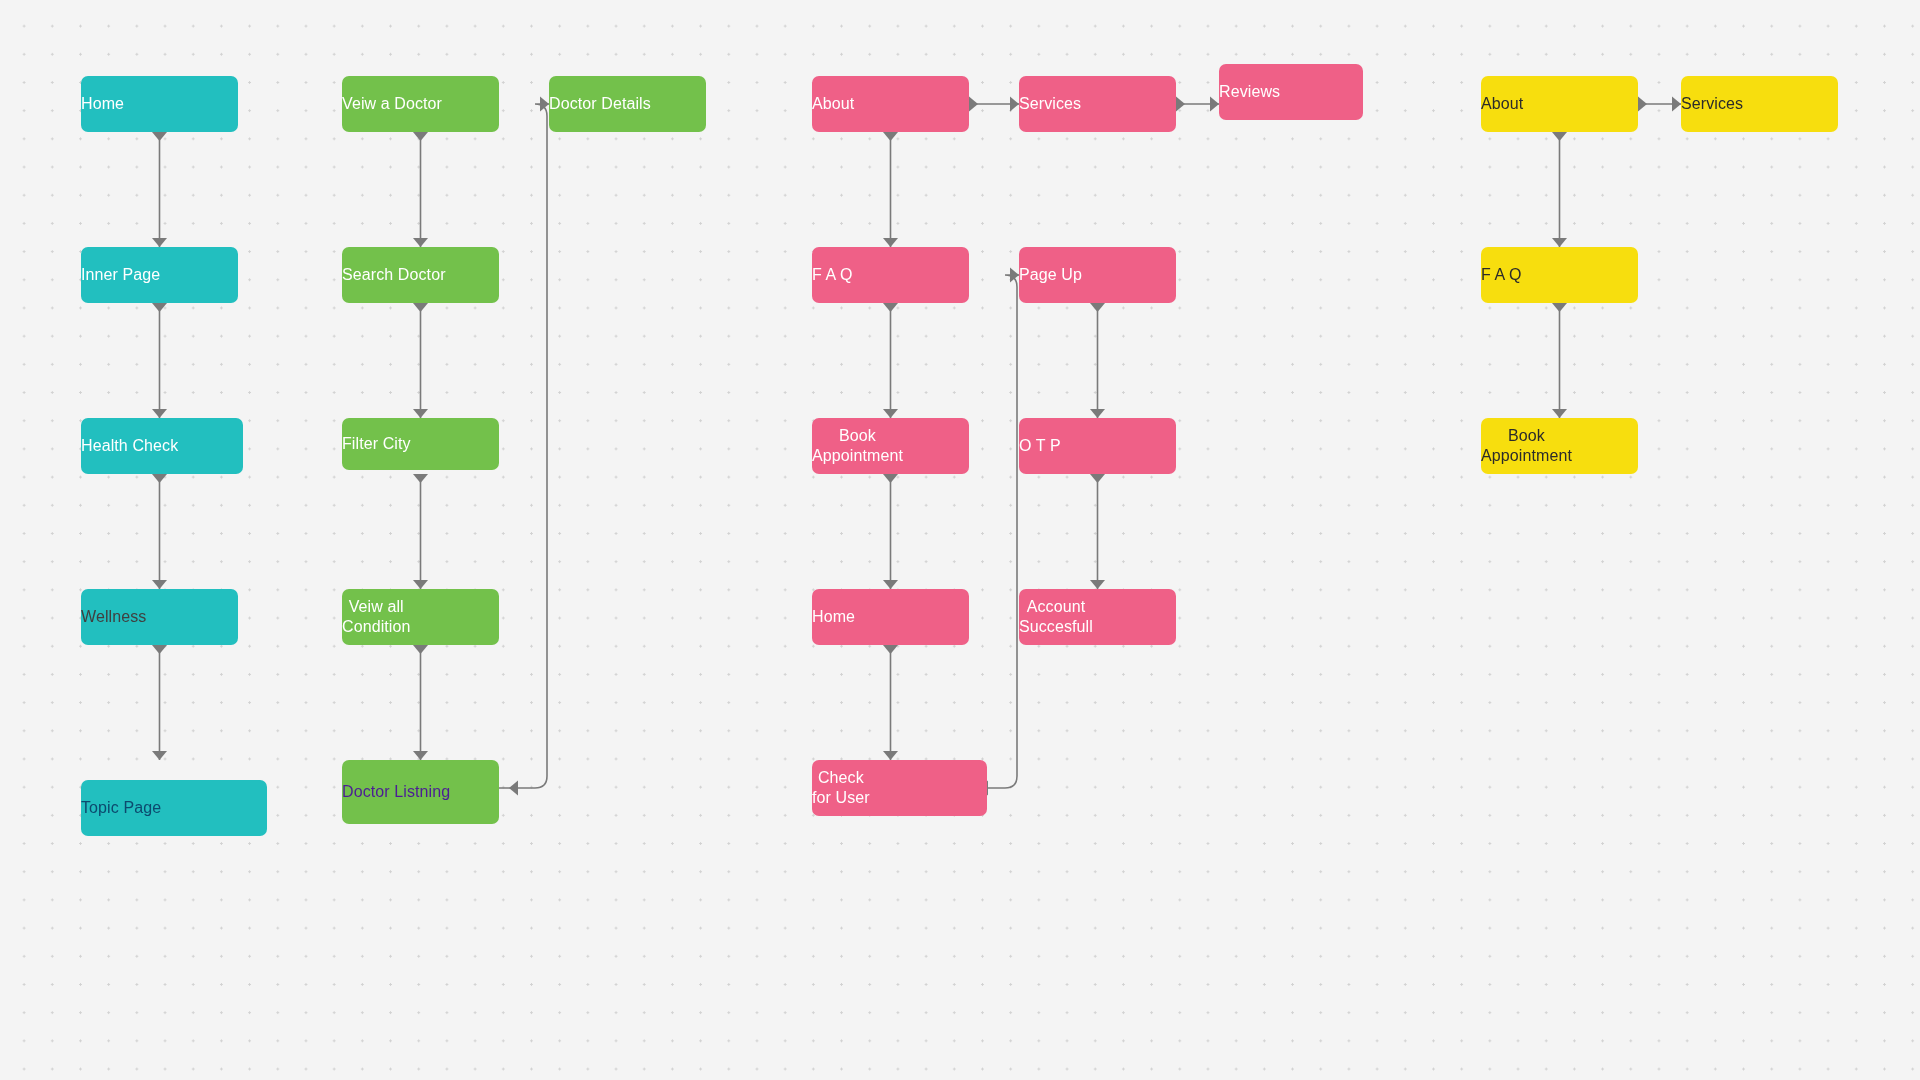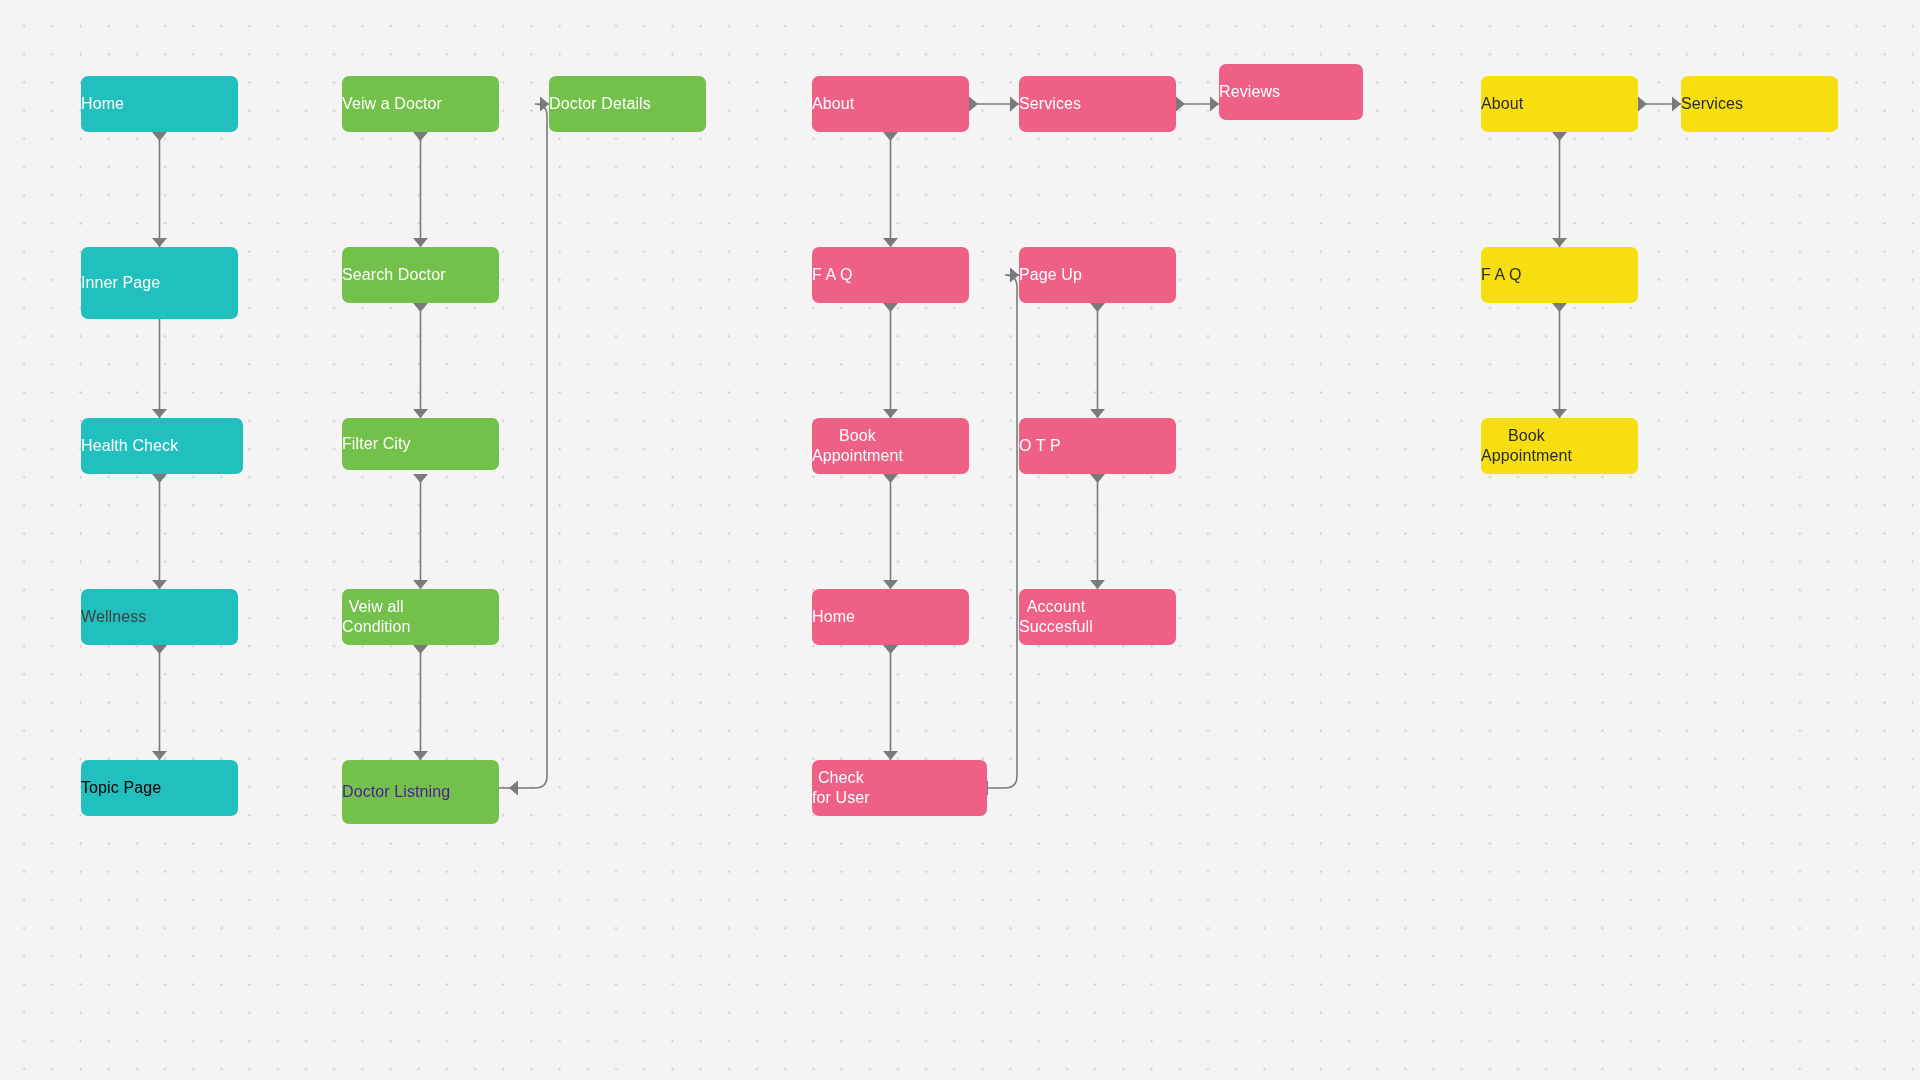--- a/index.html
+++ b/index.html
@@ -108,24 +108,24 @@
       <polygon points="1672,96.5 1672,111.5 1681,104" fill="#7a7a7a"></polygon>
       <path d="M 1559.5 132 L 1559.5 247" fill="none" stroke="#7a7a7a" stroke-width="1.6"></path>
       <polygon points="1552,132 1567,132 1559.5,141" fill="#7a7a7a"></polygon>
       <polygon points="1552,238 1567,238 1559.5,247" fill="#7a7a7a"></polygon>
       <path d="M 1559.5 303 L 1559.5 418" fill="none" stroke="#7a7a7a" stroke-width="1.6"></path>
       <polygon points="1552,303 1567,303 1559.5,312" fill="#7a7a7a"></polygon>
       <polygon points="1552,409 1567,409 1559.5,418" fill="#7a7a7a"></polygon>
     </svg>
   <div id="node-layer">
       <div class="node" style="left: 81px; top: 76px; width: 157px; height: 56px; background: rgb(34, 191, 191); color: rgb(255, 255, 255);"><span>Home</span></div>
-      <div class="node" style="left: 81px; top: 247px; width: 157px; height: 72px; background: rgb(34, 191, 191); color: rgb(255, 255, 255);"><span>Inner Page</span></div>
+      <div class="node" style="left: 81px; top: 247px; width: 157px; height: 56px; background: rgb(34, 191, 191); color: rgb(255, 255, 255);"><span>Inner Page</span></div>
       <div class="node" style="left: 81px; top: 418px; width: 162px; height: 56px; background: rgb(34, 191, 191); color: rgb(255, 255, 255);"><span>Health Check</span></div>
       <div class="node" style="left: 81px; top: 589px; width: 157px; height: 56px; background: rgb(34, 191, 191); color: #404040;"><span>Wellness</span></div>
-      <div class="node" style="left: 81px; top: 760px; width: 157px; height: 56px; background: rgb(34, 191, 191); color: #000000;"><span>Topic Page</span></div>
+      <div class="node" style="left: 81px; top: 780px; width: 186px; height: 56px; background: rgb(34, 191, 191); color: #0c4a6e;"><span>Topic Page</span></div>
       <div class="node" style="left: 342px; top: 76px; width: 157px; height: 56px; background: rgb(115, 193, 75); color: rgb(255, 255, 255);"><span>Veiw a Doctor</span></div>
       <div class="node" style="left: 549px; top: 76px; width: 157px; height: 56px; background: rgb(115, 193, 75); color: rgb(255, 255, 255);"><span>Doctor Details</span></div>
       <div class="node" style="left: 342px; top: 247px; width: 157px; height: 56px; background: rgb(115, 193, 75); color: rgb(255, 255, 255);"><span>Search Doctor</span></div>
       <div class="node" style="left: 342px; top: 418px; width: 157px; height: 52px; background: rgb(115, 193, 75); color: rgb(255, 255, 255);"><span>Filter City</span></div>
       <div class="node" style="left: 342px; top: 589px; width: 157px; height: 56px; background: rgb(115, 193, 75); color: rgb(255, 255, 255);"><span>Veiw all
 Condition</span></div>
       <div class="node" style="left: 342px; top: 760px; width: 157px; height: 64px; background: rgb(115, 193, 75); color: #4c1d95;"><span>Doctor Listning</span></div>
       <div class="node" style="left: 812px; top: 76px; width: 157px; height: 56px; background: rgb(239, 96, 135); color: rgb(255, 255, 255);"><span>About</span></div>
       <div class="node" style="left: 1019px; top: 76px; width: 157px; height: 56px; background: rgb(239, 96, 135); color: rgb(255, 255, 255);"><span>Services</span></div>
       <div class="node" style="left: 1219px; top: 64px; width: 144px; height: 56px; background: rgb(239, 96, 135); color: rgb(255, 255, 255);"><span>Reviews</span></div>

